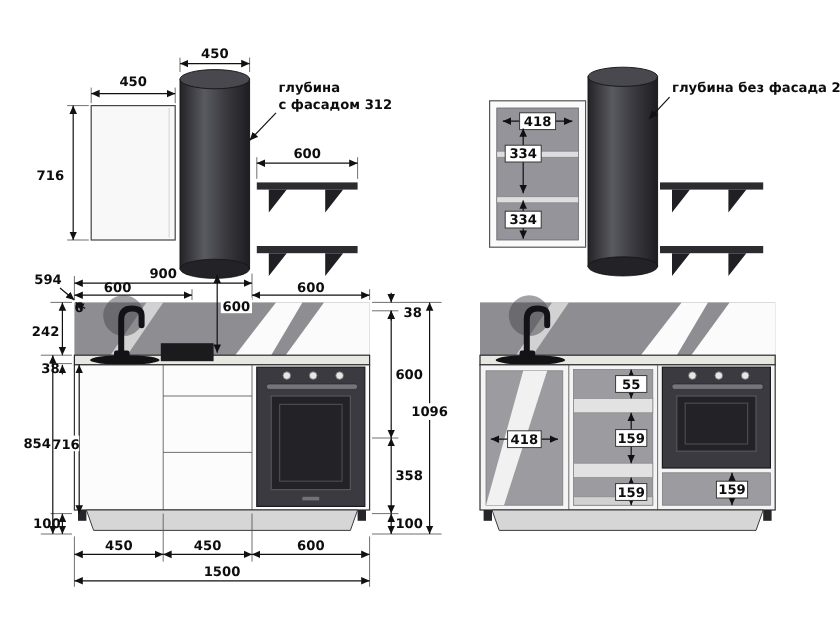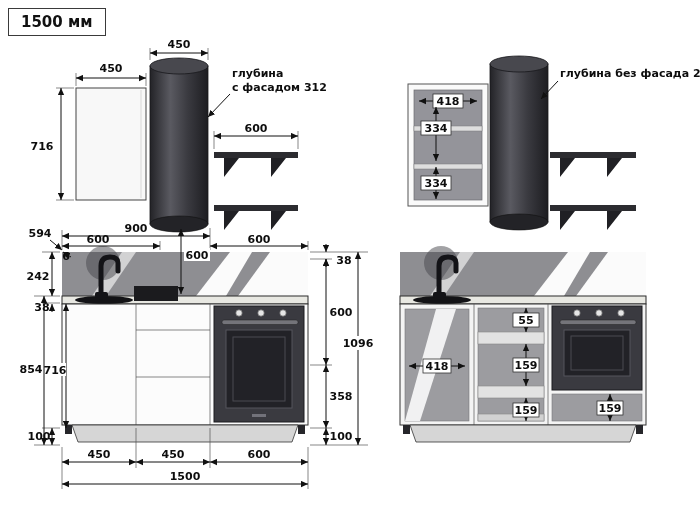--- a/index.html
+++ b/index.html
@@ -11,21 +11,20 @@
   svg text { font:bold 11px "DejaVu Sans", sans-serif; fill:#0d0d0d; }
   .dim { stroke:#111; stroke-width:1; fill:none; }
   .ext { stroke:#555; stroke-width:0.7; fill:none; }
   .lblbox { fill:#ffffff; stroke:#333; stroke-width:0.8; }
 </style>
 </head>
 <body>
 
 <div class="canvas">
 
-  <div class="title-box">1500 мм</div>
 
   <svg width="700" height="530" viewBox="0 0 700 530">
     <defs>
       <marker id="arw" viewBox="0 0 10 10" refX="10" refY="5" markerWidth="7" markerHeight="7" orient="auto-start-reverse">
         <path d="M0,0.5 L10,5 L0,9.5 z" fill="#111"></path>
       </marker>
       <linearGradient id="hoodGrad" x1="0" y1="0" x2="1" y2="0">
         <stop offset="0" stop-color="#232327"></stop>
         <stop offset="0.35" stop-color="#5a5a61"></stop>
         <stop offset="0.65" stop-color="#3a3a40"></stop>

